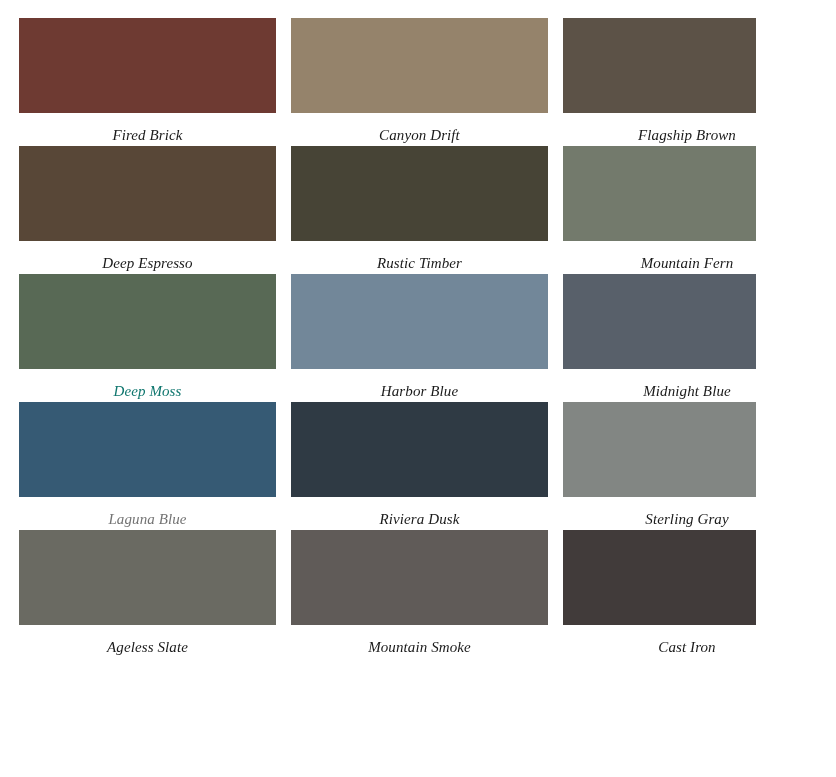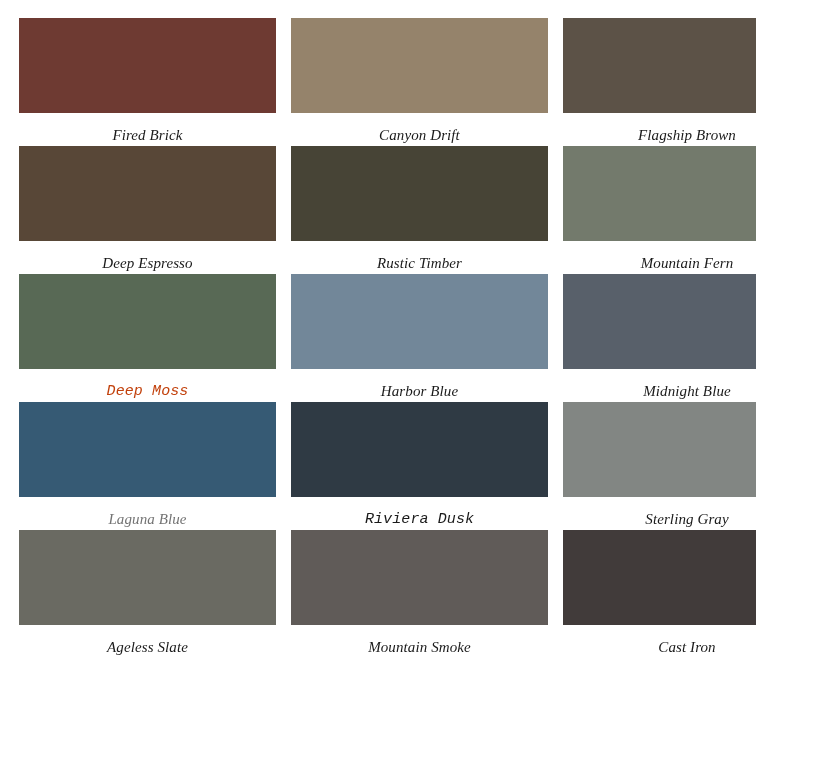--- a/index.html
+++ b/index.html
@@ -97,38 +97,38 @@
       <span class="swatch-chip" style="background-color:#474436;"></span>
       <span class="swatch-label" style="color: rgb(26, 26, 26);">Rustic Timber</span>
     </div>
     <div class="swatch-cell col-2">
       <span class="swatch-chip" style="background-color:#737A6C;"></span>
       <span class="swatch-label" style="color: rgb(26, 26, 26);">Mountain Fern</span>
     </div>
 
     <div class="swatch-cell col-0">
       <span class="swatch-chip" style="background-color:#586955;"></span>
-      <span class="swatch-label" style="color: #c2410c; font-family: Liberation Mono, monospace;">Deep Moss</span>
+      <span class="swatch-label" style="color: #0f766e;">Deep Moss</span>
     </div>
     <div class="swatch-cell col-1">
       <span class="swatch-chip" style="background-color:#728799;"></span>
       <span class="swatch-label" style="color: rgb(26, 26, 26);">Harbor Blue</span>
     </div>
     <div class="swatch-cell col-2">
       <span class="swatch-chip" style="background-color:#58606A;"></span>
       <span class="swatch-label" style="color: rgb(26, 26, 26);">Midnight Blue</span>
     </div>
 
     <div class="swatch-cell col-0">
       <span class="swatch-chip" style="background-color:#365A74;"></span>
       <span class="swatch-label" style="color: #737373;">Laguna Blue</span>
     </div>
     <div class="swatch-cell col-1">
       <span class="swatch-chip" style="background-color:#2F3A44;"></span>
-      <span class="swatch-label" style="color: rgb(26, 26, 26); font-family: Liberation Mono, monospace;">Riviera Dusk</span>
+      <span class="swatch-label" style="color: rgb(26, 26, 26);">Riviera Dusk</span>
     </div>
 
     <div class="swatch-cell col-0">
       <span class="swatch-chip" style="background-color:#828683;"></span>
       <span class="swatch-label" style="color: rgb(26, 26, 26);">Sterling Gray</span>
     </div>
     <div class="swatch-cell col-1">
       <span class="swatch-chip" style="background-color:#6A6A62;"></span>
       <span class="swatch-label" style="color: rgb(26, 26, 26);">Ageless Slate</span>
     </div>

